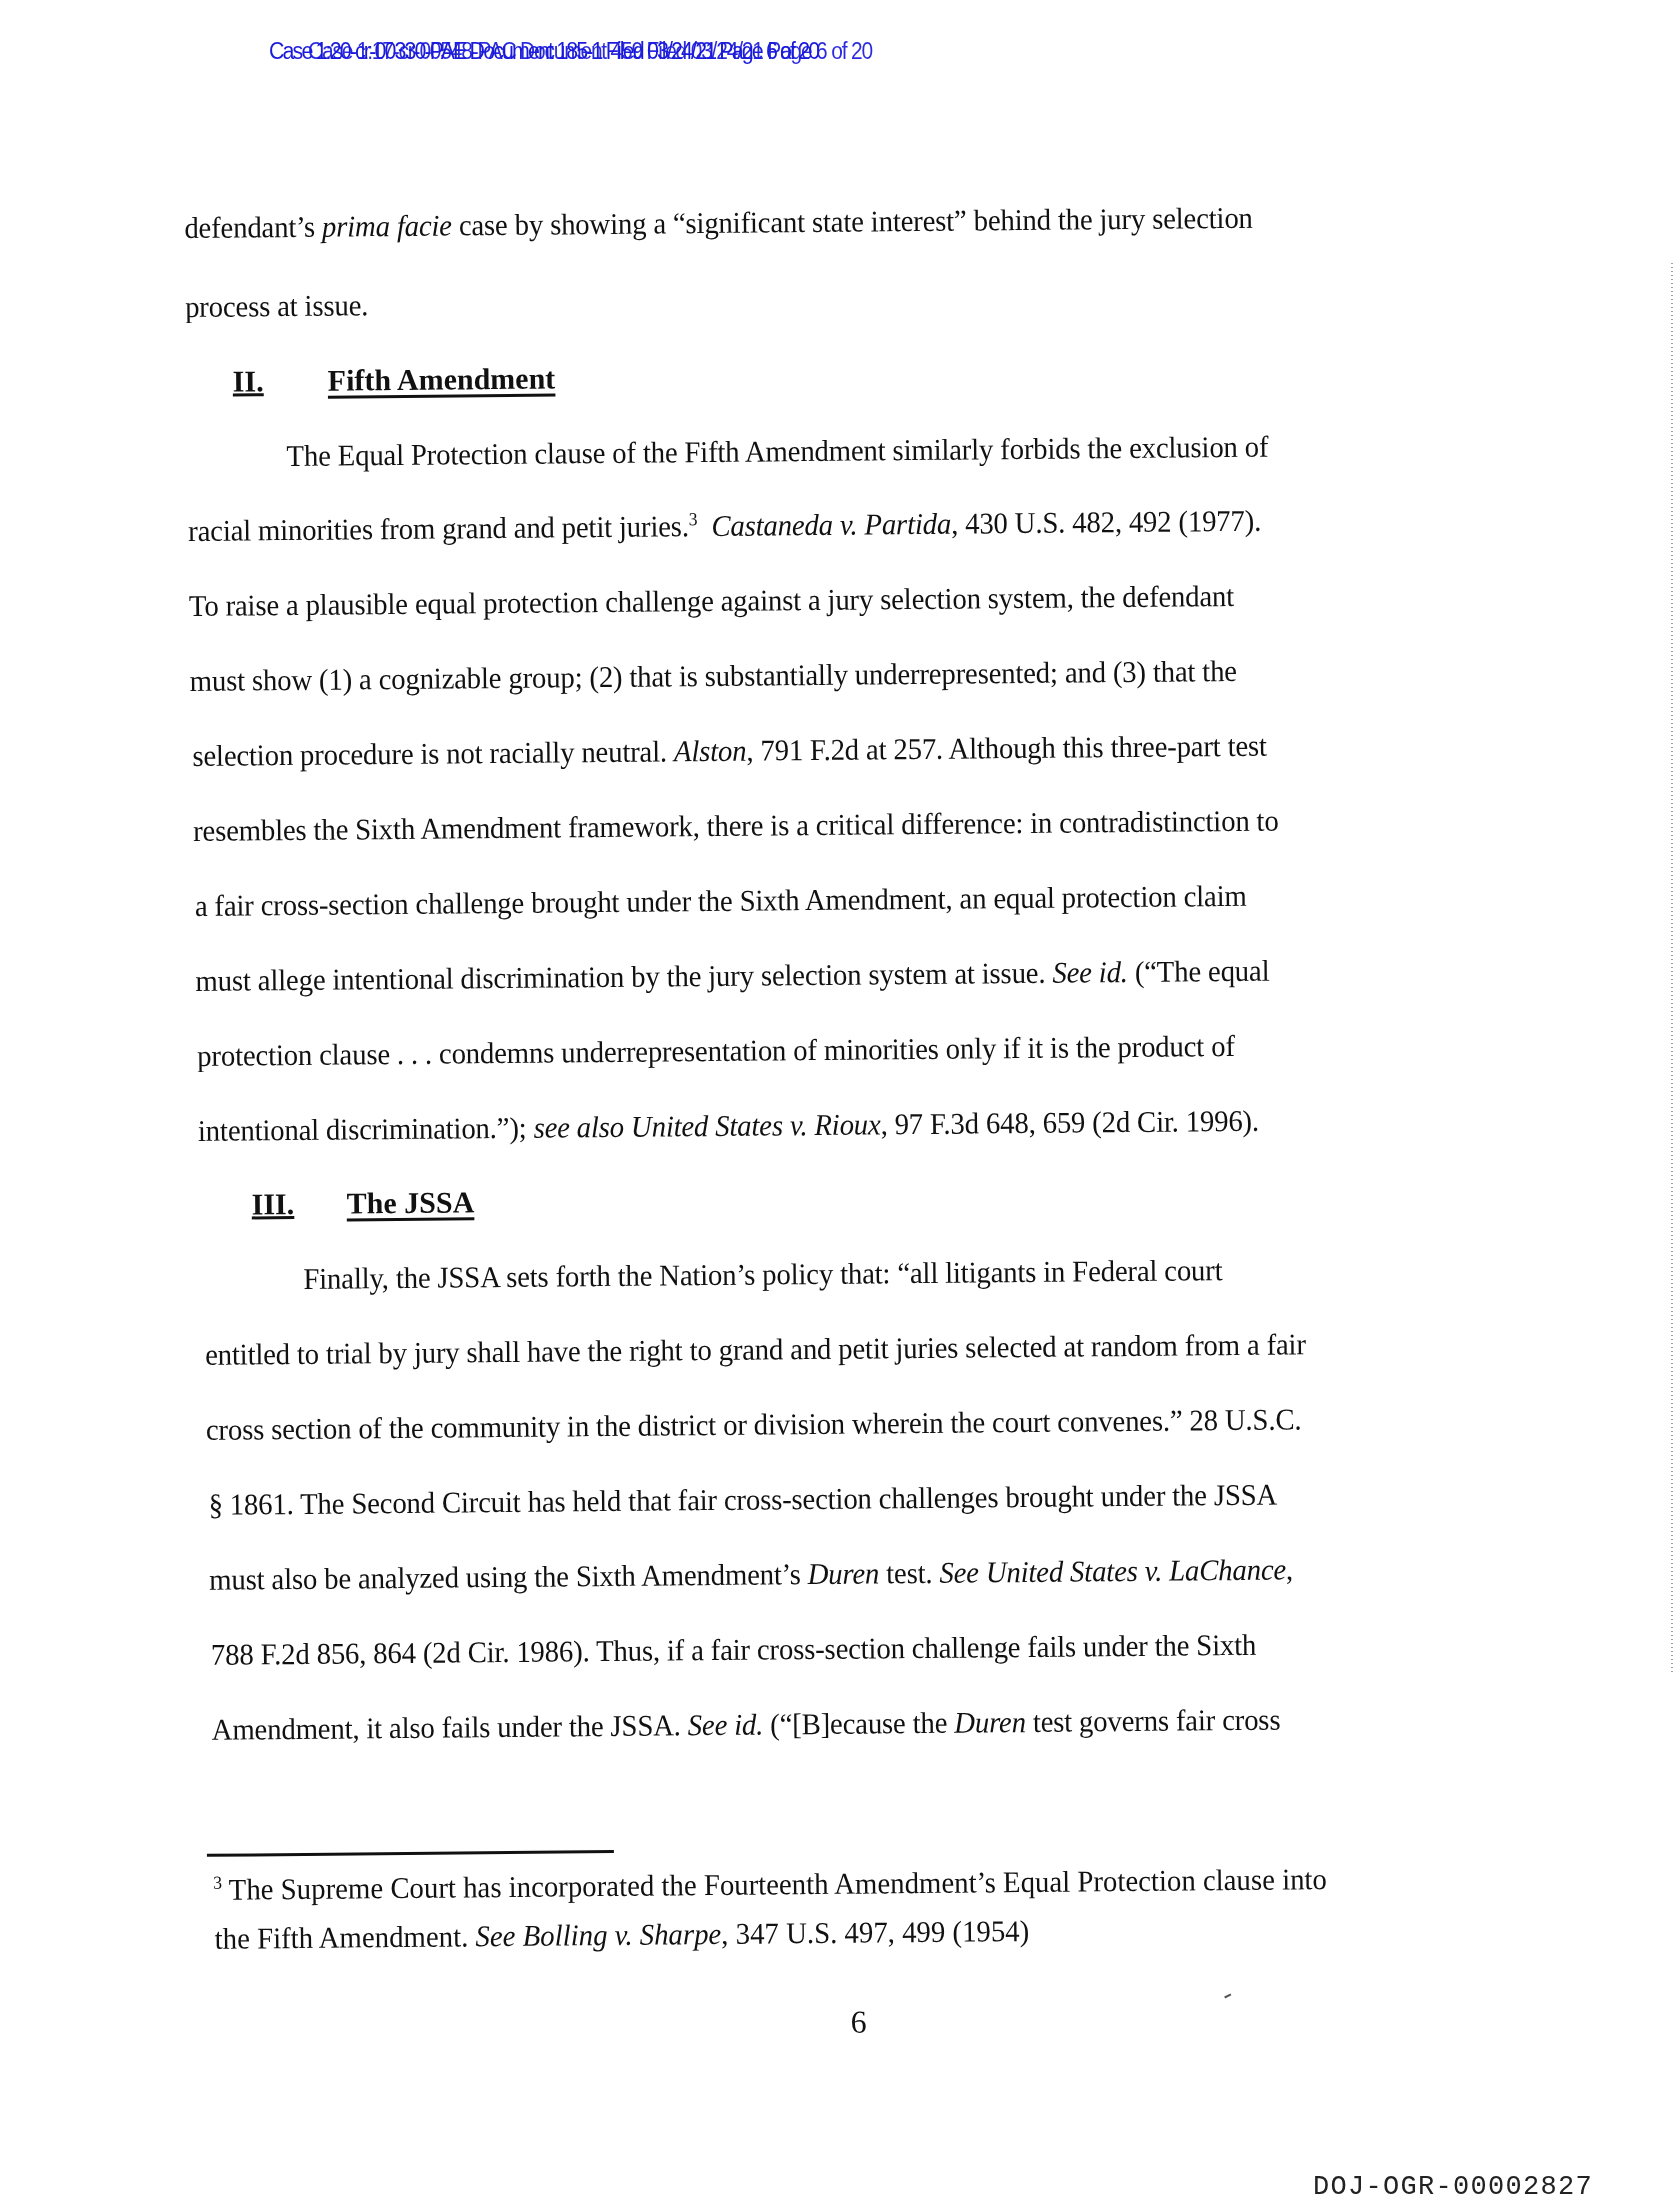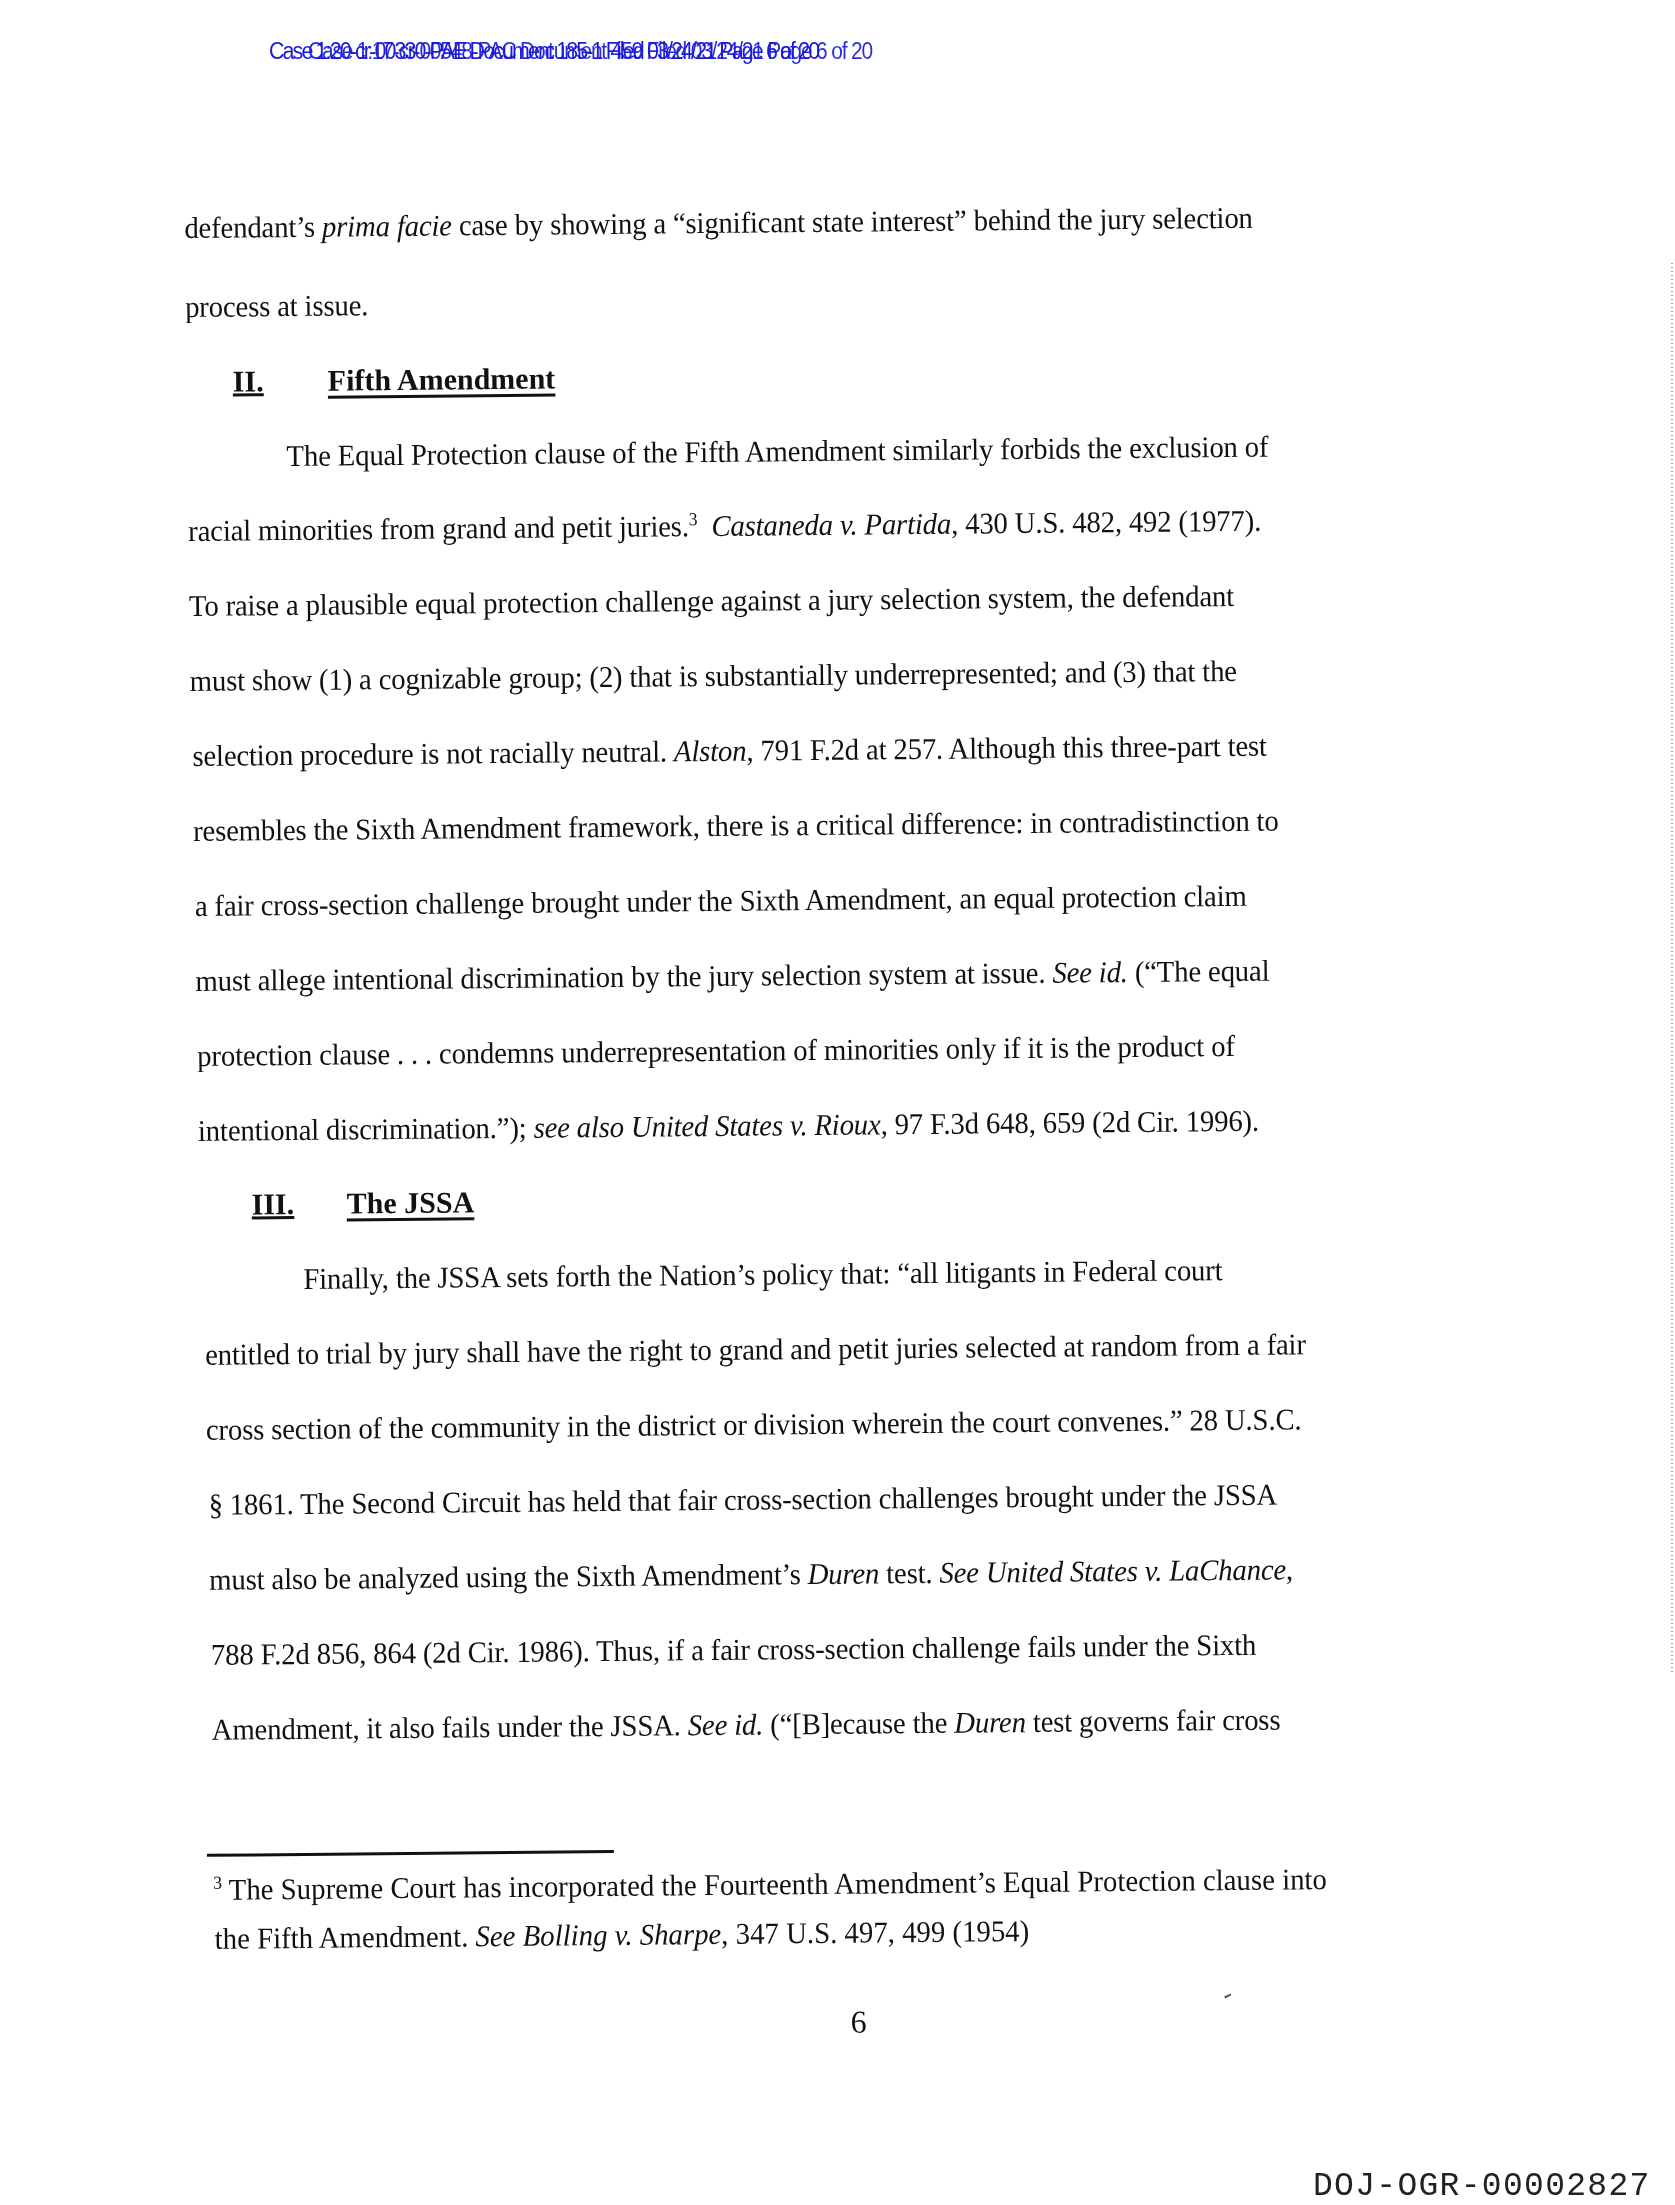--- a/index.html
+++ b/index.html
@@ -112,21 +112,21 @@
       left: 833px;
       top: 2010px;
       font-size: 32px;
       line-height: 37px;
     }
     .bates {
       position: absolute;
       left: 1313px;
       top: 2171px;
       font-family: "Liberation Mono", "DejaVu Sans Mono", monospace;
-      font-size: 33px;
+      font-size: 27px;
       line-height: 32px;
       color: #222222;
       letter-spacing: 1.3px;
     }
     .edge-artifact {
       position: absolute;
       right: 2px;
       top: 263px;
       width: 2px;
       height: 1412px;

